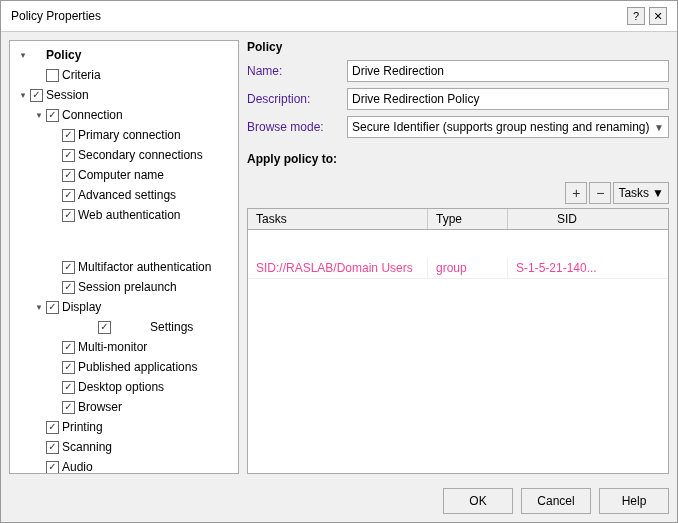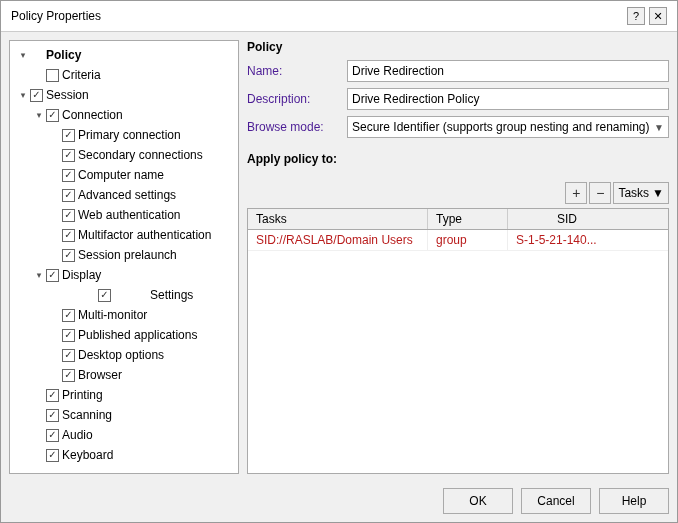--- a/index.html
+++ b/index.html
@@ -229,21 +229,22 @@
     }
     .th:last-child { border-right: none; margin-left: 41px; }
     .table-row-data {
       display: flex;
       font-size: 12px;
       border-bottom: 1px solid #f0f0f0;
     }
     .td {
       padding: 3px 8px;
       border-right: 1px solid #eee;
-      color: #b91c1c;
+      color: #ec4899;
+      margin-top: 28px;
     }
     .td:last-child { border-right: none; }
     .bottom-buttons {
       display: flex;
       justify-content: flex-end;
       gap: 8px;
       padding: 6px 8px 8px 8px;
     }
     .btn {
       min-width: 70px;
@@ -317,21 +318,21 @@
           <div class="tree-item" style="padding-left: 36px;">
             <span class="tree-expand placeholder"></span>
             <span class="checkbox checked"></span>
             <span class="tree-label">Advanced settings</span>
           </div>
           <div class="tree-item" style="padding-left: 36px;">
             <span class="tree-expand placeholder"></span>
             <span class="checkbox checked"></span>
             <span class="tree-label">Web authentication</span>
           </div>
-          <div class="tree-item" style="padding-left: 36px;">
+          <div class="tree-item" style="padding-left: 36px; margin-top: 32px;">
             <span class="tree-expand placeholder"></span>
             <span class="checkbox checked"></span>
             <span class="tree-label">Multifactor authentication</span>
           </div>
           <div class="tree-item" style="padding-left: 36px;">
             <span class="tree-expand placeholder"></span>
             <span class="checkbox checked"></span>
             <span class="tree-label">Session prelaunch</span>
           </div>
           <div class="tree-item" style="padding-left: 20px;">

